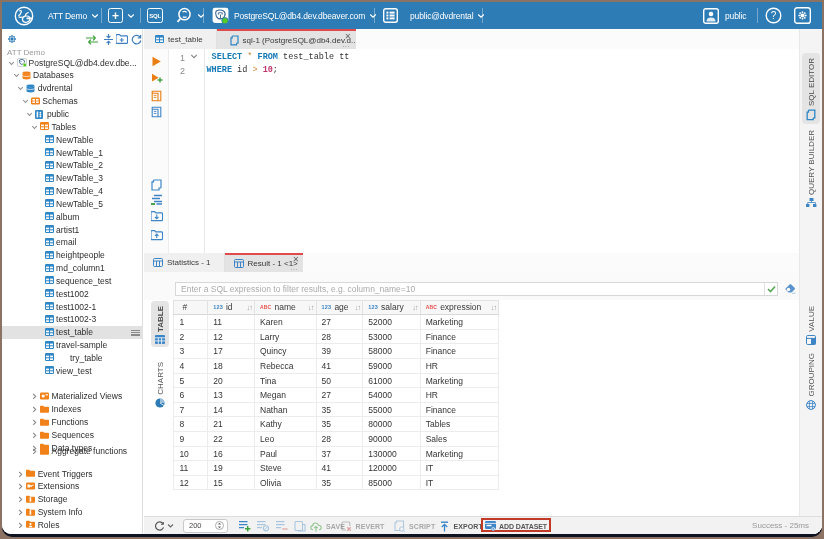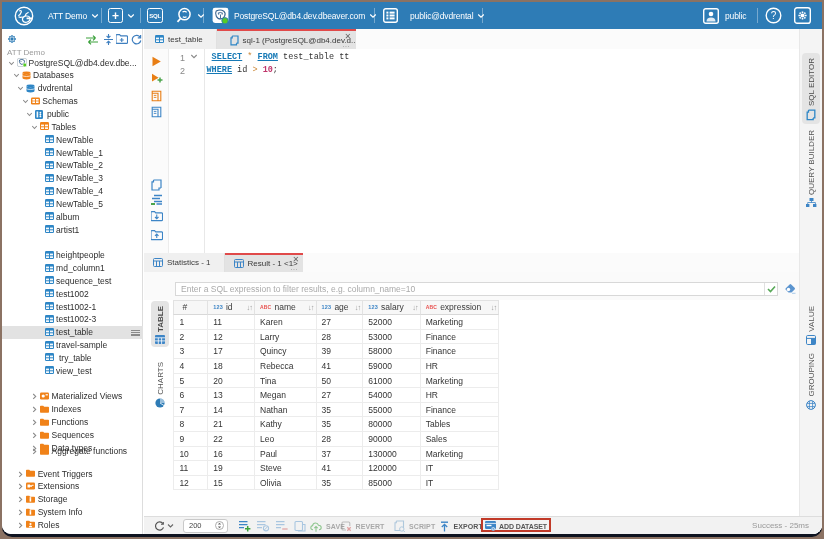--- a/index.html
+++ b/index.html
@@ -31,21 +31,21 @@
 .tab span { flex:none; }
 .tabx { position:absolute; font-size:8px; color:#666; }
 .tabdots { position:absolute; font-size:7px; color:#888; letter-spacing:.5px; }
 
 .edtool { position:absolute; left:0; top:20px; width:25px; height:203.5px; background:#fbfbfb; border-right:1px solid #ececec; }
 .eico { position:absolute; left:7px; line-height:0; }
 .gutter { position:absolute; left:26px; top:20px; width:35px; height:203.5px; background:#fff; border-right:1px solid #e8e8e8; }
 .lnum { position:absolute; right:19px; font-size:9px; color:#888; }
 .fold { position:absolute; right:6px; line-height:0; }
 .code { position:absolute; left:62.5px; top:21.5px; font-family:"Liberation Mono",monospace; font-size:8.5px; line-height:13.1px; color:#333; white-space:pre; }
-.kw { color:#1579b6; font-weight:bold;text-decoration:underline; }
+.kw { color:#1579b6; font-weight:bold; }
 .op { color:#cd8a3c; }
 .num { color:#c0366b; font-weight:bold; }
 
 .rstrip { position:absolute; left:655px; top:0; width:23px; background:#f4f4f4; border-left:1px solid #e8e8e8; }
 .vtab { position:absolute; left:2px; width:18px; border-radius:4px; display:flex; flex-direction:column; align-items:center; justify-content:flex-end; padding-bottom:3px; }
 .vtab .vt { writing-mode:vertical-rl; transform:rotate(180deg); font-size:8px; color:#4a4a4a; white-space:nowrap; margin-bottom:3px; }
 .vtab .vi { line-height:0; }
 .vtabbg { background:#e4e4e4; }
 
 .res { position:absolute; left:0; top:223.5px; width:678px; height:281.5px; background:#fff; }
@@ -358,20 +358,30 @@
 <div class="trow" style="top:194.5px">
         <span class="ticon" style="left:42.6px"><svg width="9" height="8" viewBox="0 0 9 8">
             <rect width="9" height="8" rx="1.2" fill="#2e86c6"></rect>
             <rect x="1" y="2.6" width="3" height="1.7" fill="#fff" opacity=".95"></rect>
             <rect x="5" y="2.6" width="3" height="1.7" fill="#fff" opacity=".95"></rect>
             <rect x="1" y="5.3" width="3" height="1.7" fill="#fff" opacity=".95"></rect>
             <rect x="5" y="5.3" width="3" height="1.7" fill="#fff" opacity=".95"></rect>
           </svg></span>
         <span class="tlabel" style="left:54.1px">artist1</span>
       </div>
+<div class="trow" style="top:207.4px">
+        <span class="ticon" style="left:42.6px"><svg width="9" height="8" viewBox="0 0 9 8">
+            <rect width="9" height="8" rx="1.2" fill="#2e86c6"></rect>
+            <rect x="1" y="2.6" width="3" height="1.7" fill="#fff" opacity=".95"></rect>
+            <rect x="5" y="2.6" width="3" height="1.7" fill="#fff" opacity=".95"></rect>
+            <rect x="1" y="5.3" width="3" height="1.7" fill="#fff" opacity=".95"></rect>
+            <rect x="5" y="5.3" width="3" height="1.7" fill="#fff" opacity=".95"></rect>
+          </svg></span>
+        <span class="tlabel" style="left:54.1px">email</span>
+      </div>
 <div class="trow" style="top:220.2px">
         <span class="ticon" style="left:42.6px"><svg width="9" height="8" viewBox="0 0 9 8">
             <rect width="9" height="8" rx="1.2" fill="#2e86c6"></rect>
             <rect x="1" y="2.6" width="3" height="1.7" fill="#fff" opacity=".95"></rect>
             <rect x="5" y="2.6" width="3" height="1.7" fill="#fff" opacity=".95"></rect>
             <rect x="1" y="5.3" width="3" height="1.7" fill="#fff" opacity=".95"></rect>
             <rect x="5" y="5.3" width="3" height="1.7" fill="#fff" opacity=".95"></rect>
           </svg></span>
         <span class="tlabel" style="left:54.1px">heightpeople</span>
       </div>
@@ -452,21 +462,21 @@
         <span class="tlabel" style="left:54.1px">travel-sample</span>
       </div>
 <div class="trow" style="top:322.9px">
         <span class="ticon" style="left:42.6px"><svg width="9" height="8" viewBox="0 0 9 8">
             <rect width="9" height="8" rx="1.2" fill="#2e86c6"></rect>
             <rect x="1" y="2.6" width="3" height="1.7" fill="#fff" opacity=".95"></rect>
             <rect x="5" y="2.6" width="3" height="1.7" fill="#fff" opacity=".95"></rect>
             <rect x="1" y="5.3" width="3" height="1.7" fill="#fff" opacity=".95"></rect>
             <rect x="5" y="5.3" width="3" height="1.7" fill="#fff" opacity=".95"></rect>
           </svg></span>
-        <span class="tlabel" style="left:57px">try_table</span>
+        <span class="tlabel" style="left:68px">try_table</span>
       </div>
 <div class="trow" style="top:335.8px">
         <span class="ticon" style="left:42.6px"><svg width="9" height="8" viewBox="0 0 9 8">
             <rect width="9" height="8" rx="1.2" fill="#2e86c6"></rect>
             <rect x="1" y="2.6" width="3" height="1.7" fill="#fff" opacity=".95"></rect>
             <rect x="5" y="2.6" width="3" height="1.7" fill="#fff" opacity=".95"></rect>
             <rect x="1" y="5.3" width="3" height="1.7" fill="#fff" opacity=".95"></rect>
             <rect x="5" y="5.3" width="3" height="1.7" fill="#fff" opacity=".95"></rect>
           </svg></span>
         <span class="tlabel" style="left:54.1px">view_test</span>

